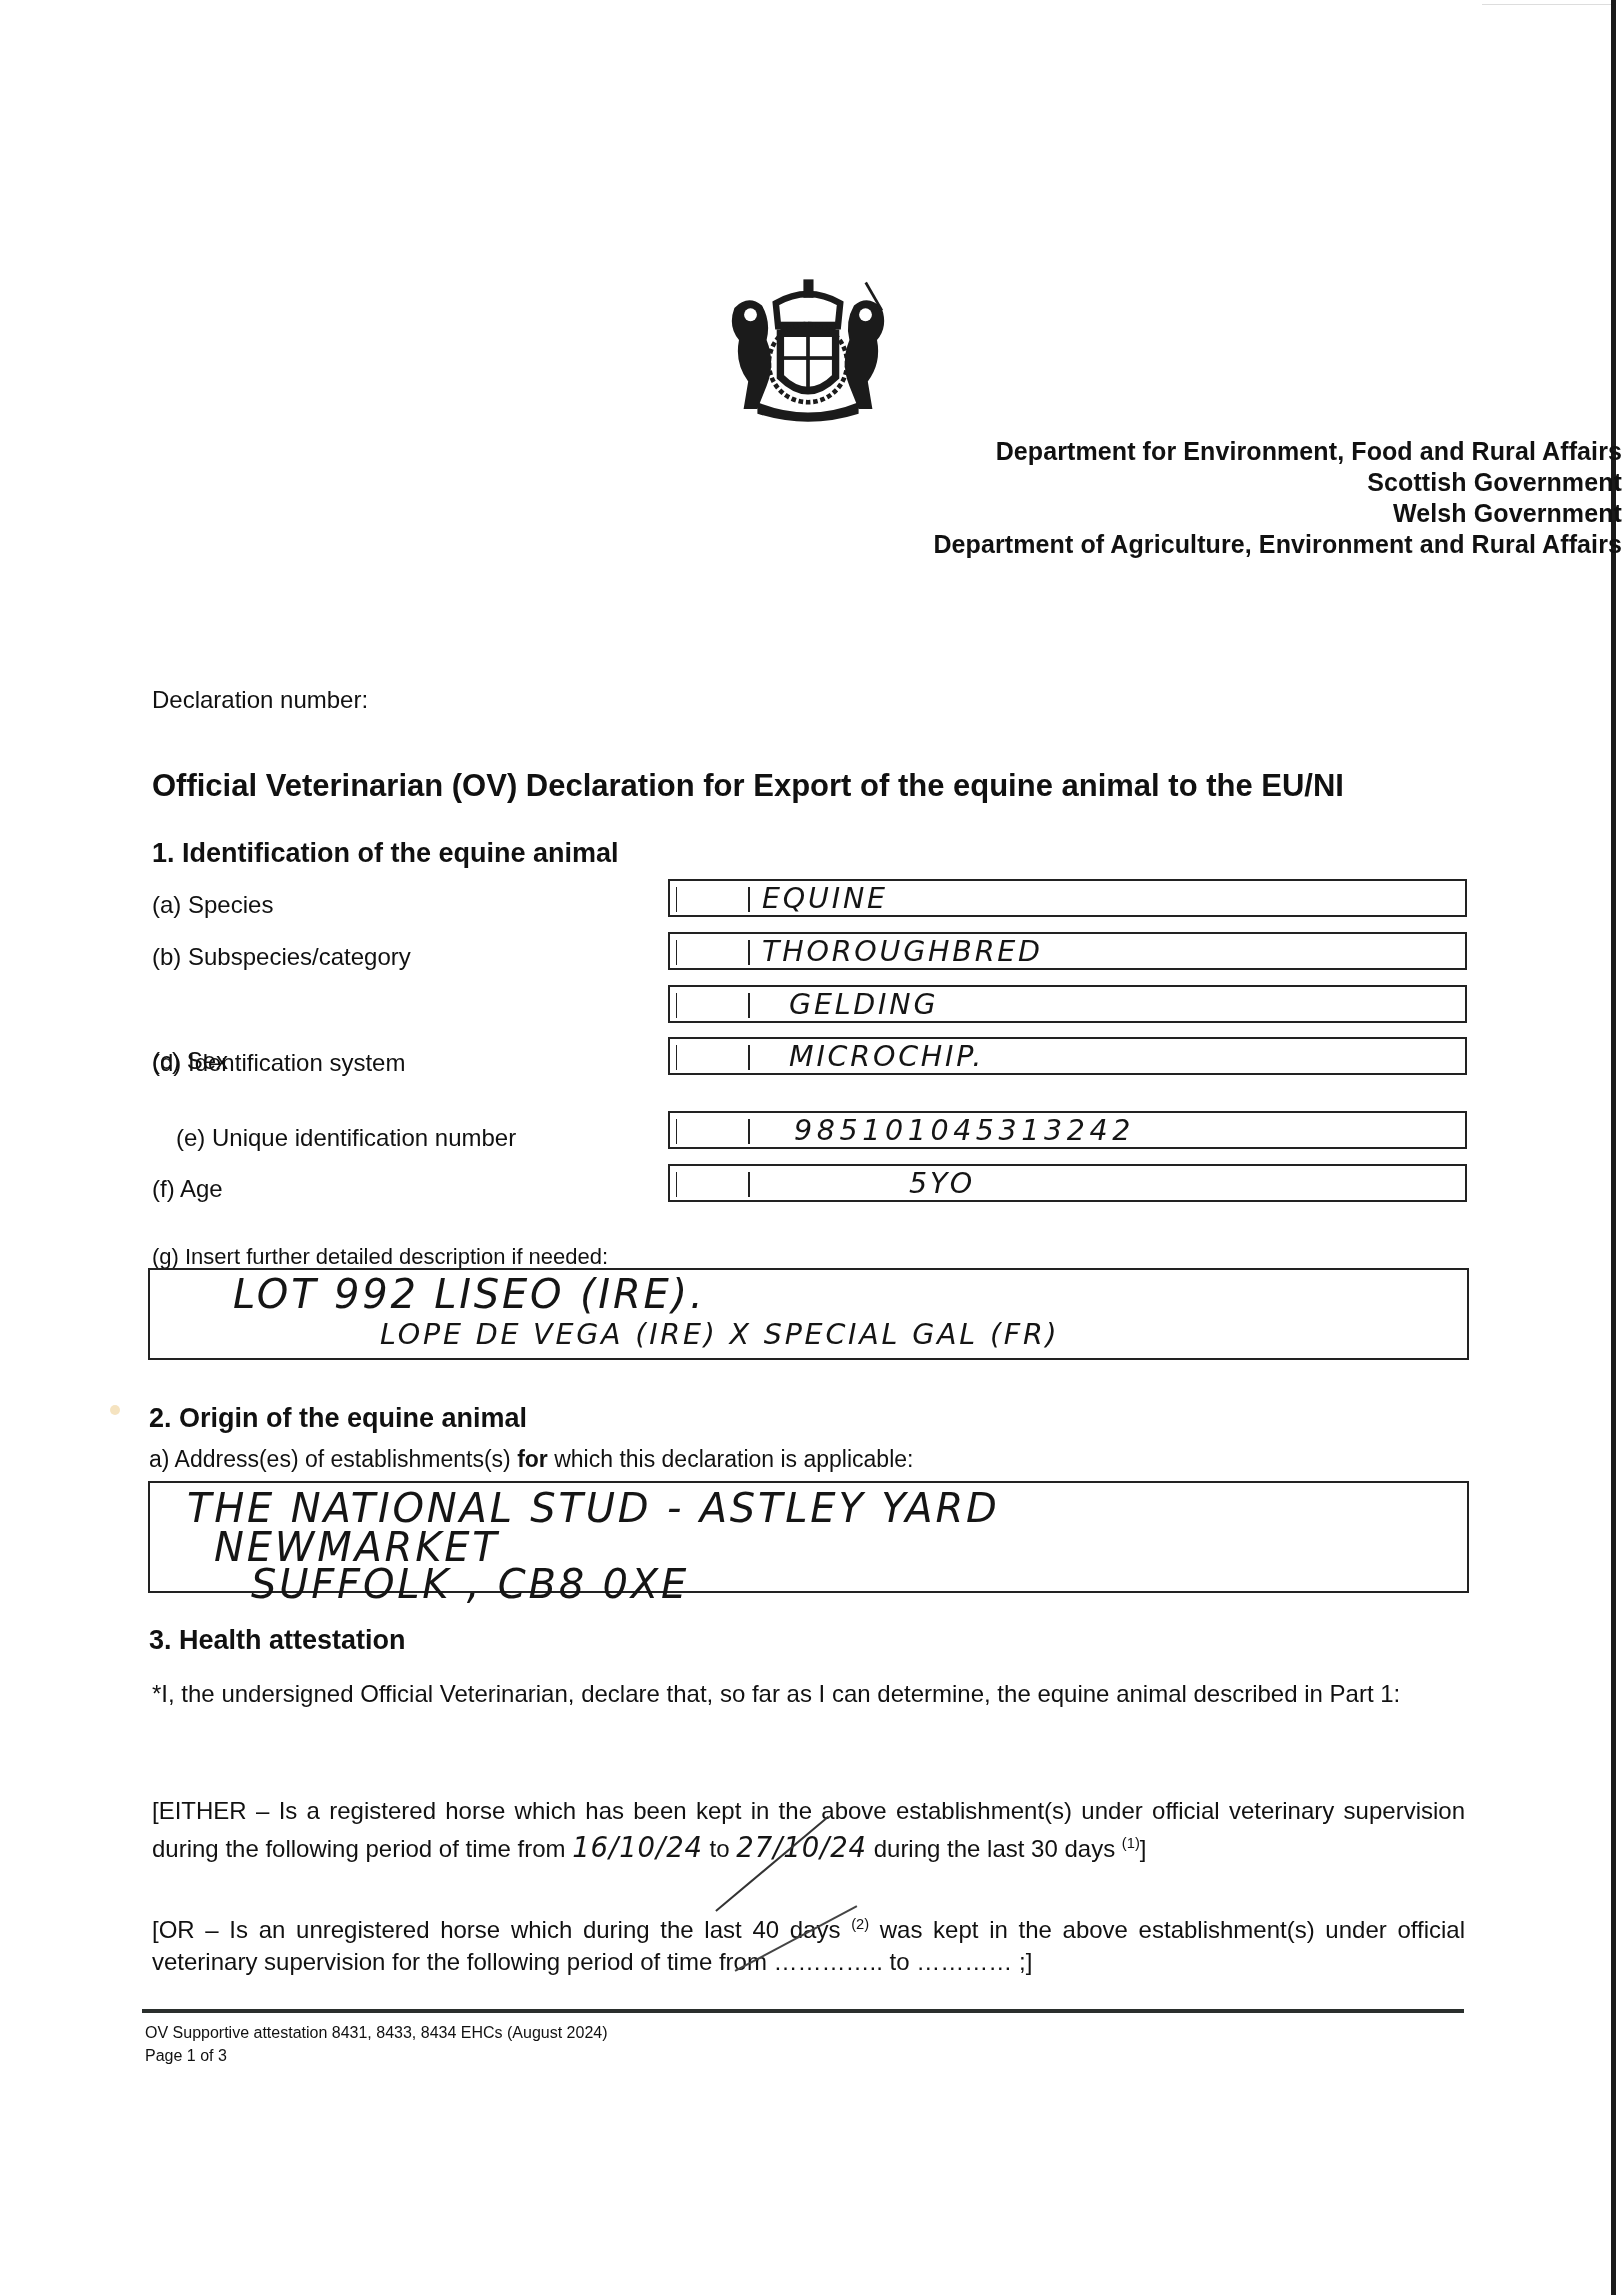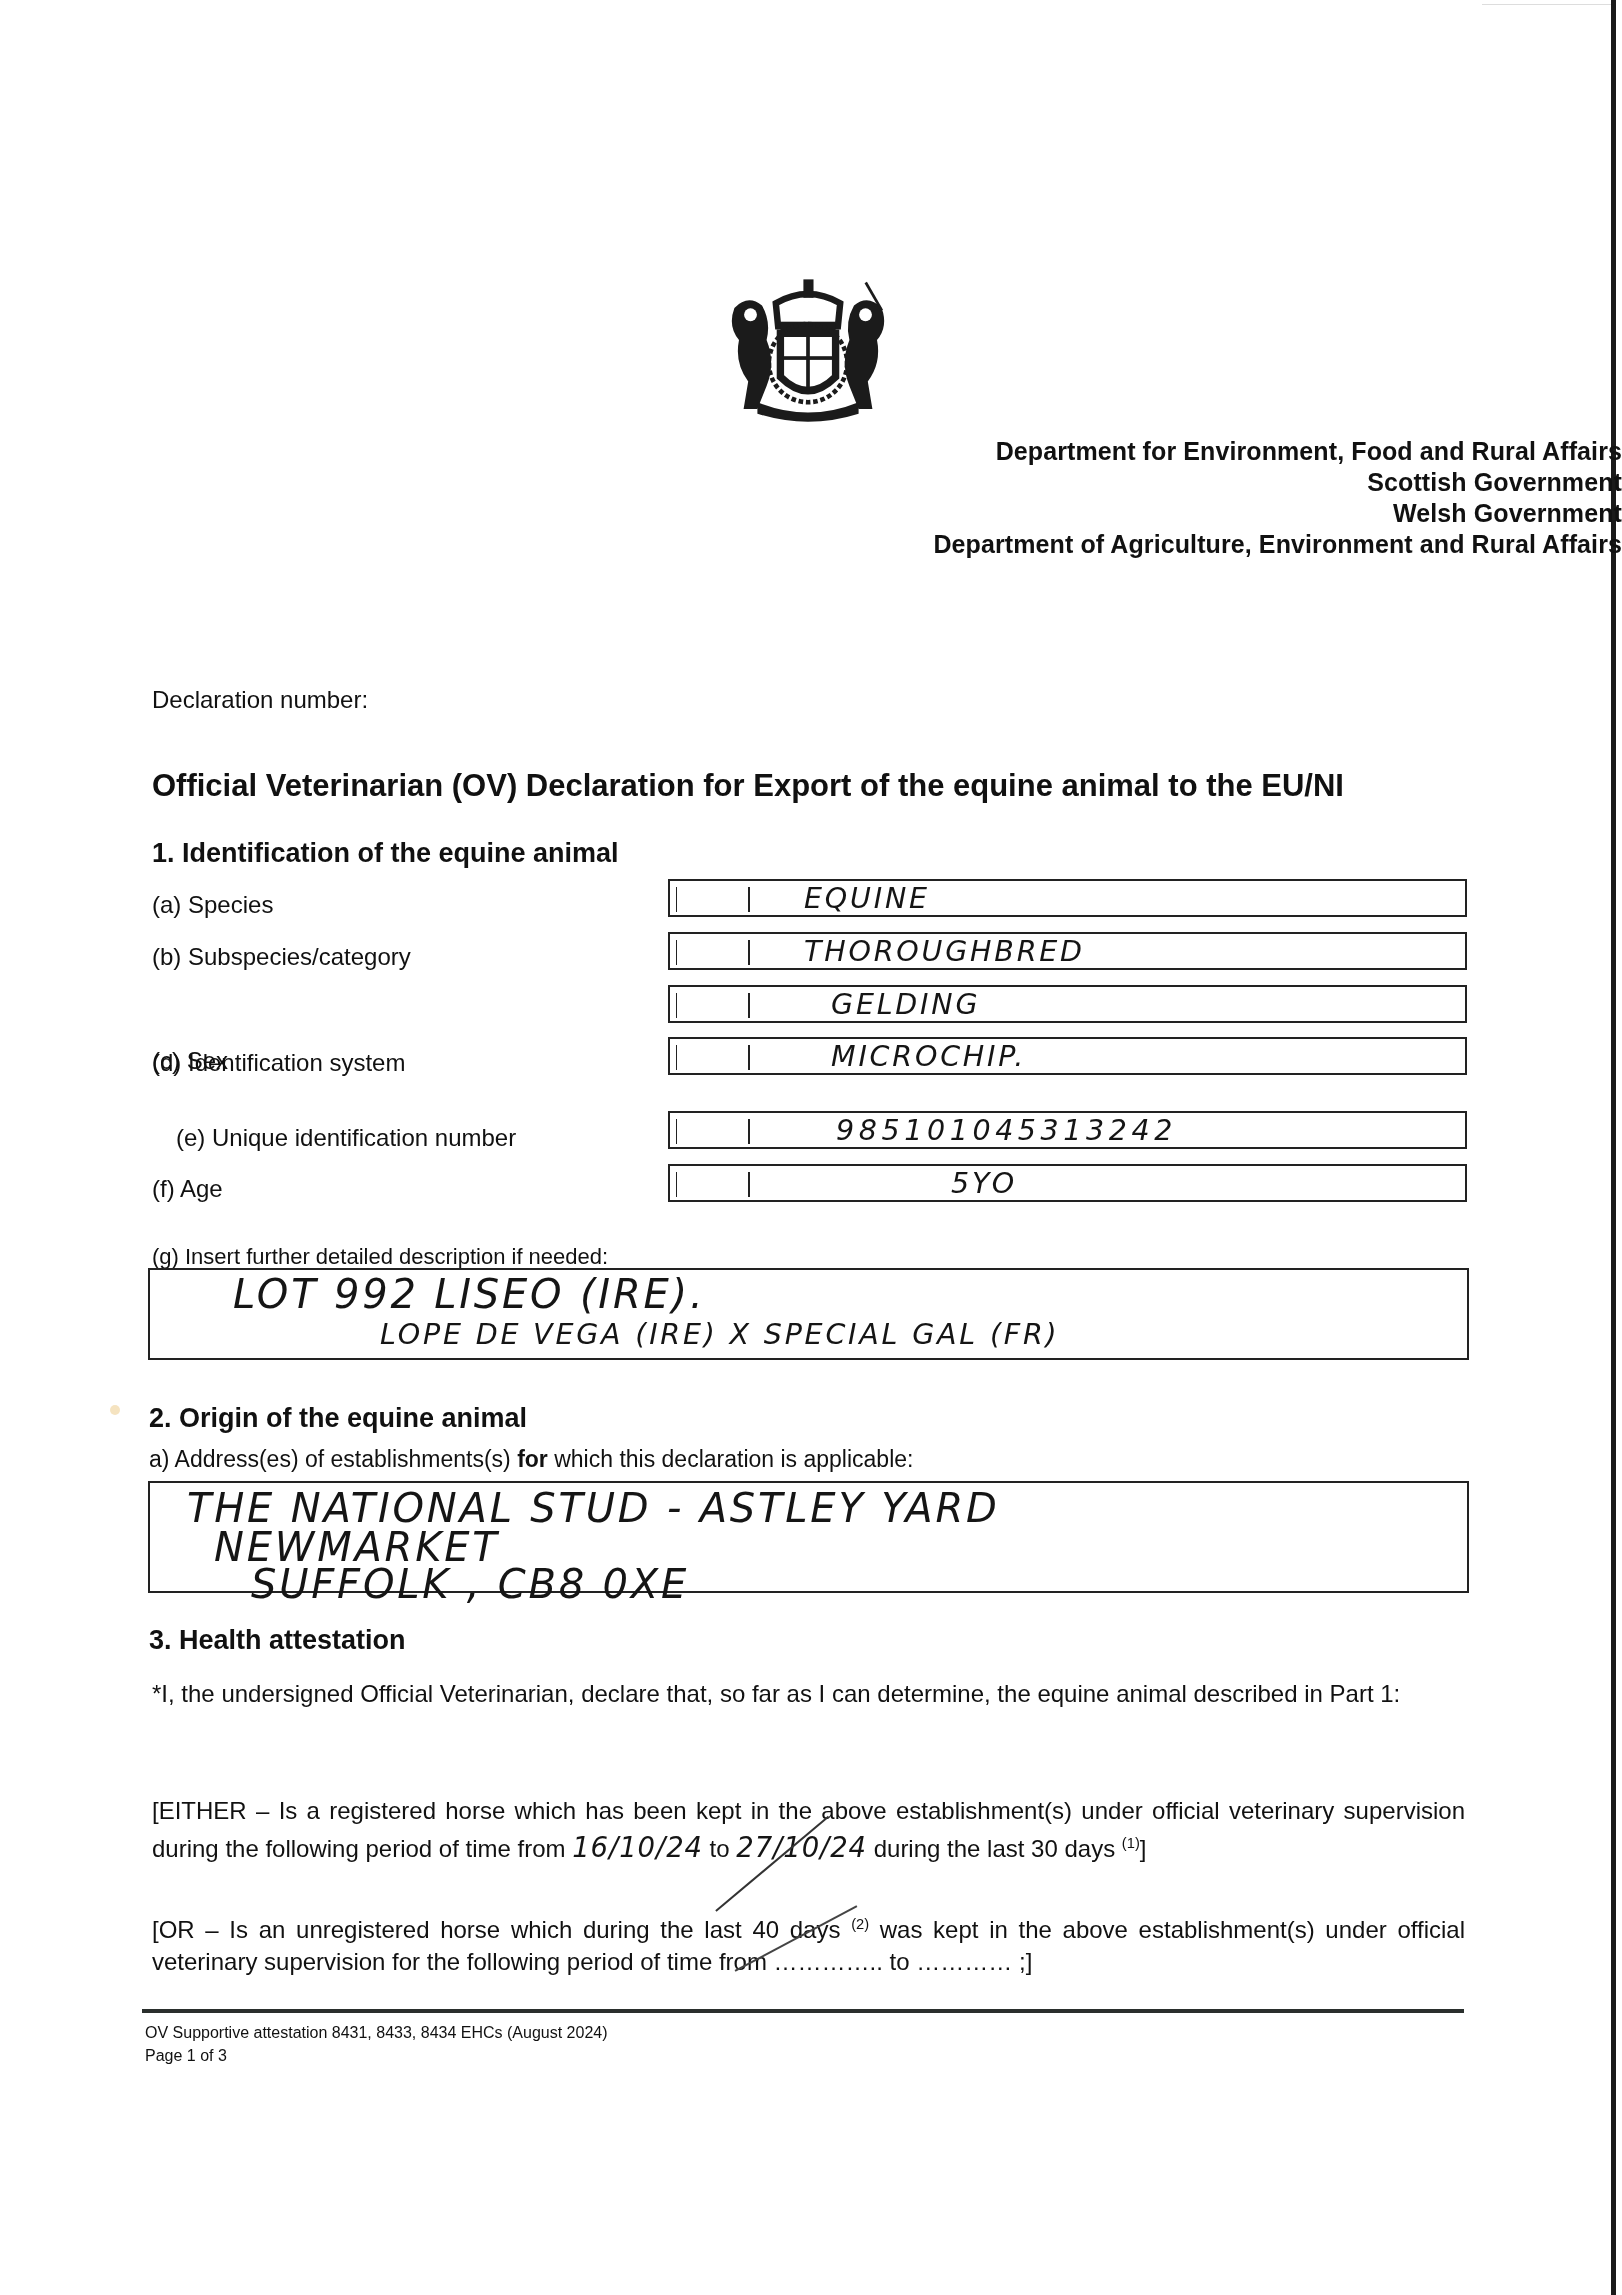--- a/index.html
+++ b/index.html
@@ -26,21 +26,21 @@
     .field-box {
       position: absolute; left: 668px; width: 799px; height: 38px;
       border: 2.3px solid #222; border-left-width: 2.8px; box-sizing: border-box; background: #fff;
     }
     .field-box .tick1 { position: absolute; left: 5.5px; top: 5.5px; width: 1.8px; height: 25px; background: #222; }
     .field-box .tick2 { position: absolute; left: 78px; top: 5.5px; width: 1.8px; height: 25px; background: #222; }
     .hand {
       font-family: "DejaVu Sans", sans-serif; font-style: italic; font-weight: normal;
       color: #151515; letter-spacing: 2.8px; white-space: nowrap;
     }
-    .field-box .hand { position: absolute; left: 92px; top: 0.9px; font-size: 28.5px; line-height: 33px; margin-left: 42px; }
+    .field-box .hand { position: absolute; left: 92px; top: 0.9px; font-size: 28.5px; line-height: 33px; }
     .field-box .hand.center { left: 239px; }
 
     .big-box {
       position: absolute; left: 148px; width: 1321px; border: 2.3px solid #222; box-sizing: border-box; background: #fff;
     }
     .big-box .hand { position: absolute; font-size: 40px; line-height: 37px; }
 
     .para { position: absolute; left: 152px; width: 1313px; font-size: 24px; line-height: 32px; text-align: justify; }
     .para .hand { font-size: 27.5px; letter-spacing: 0.9px; }
     sup { font-size: 14.7px; }

